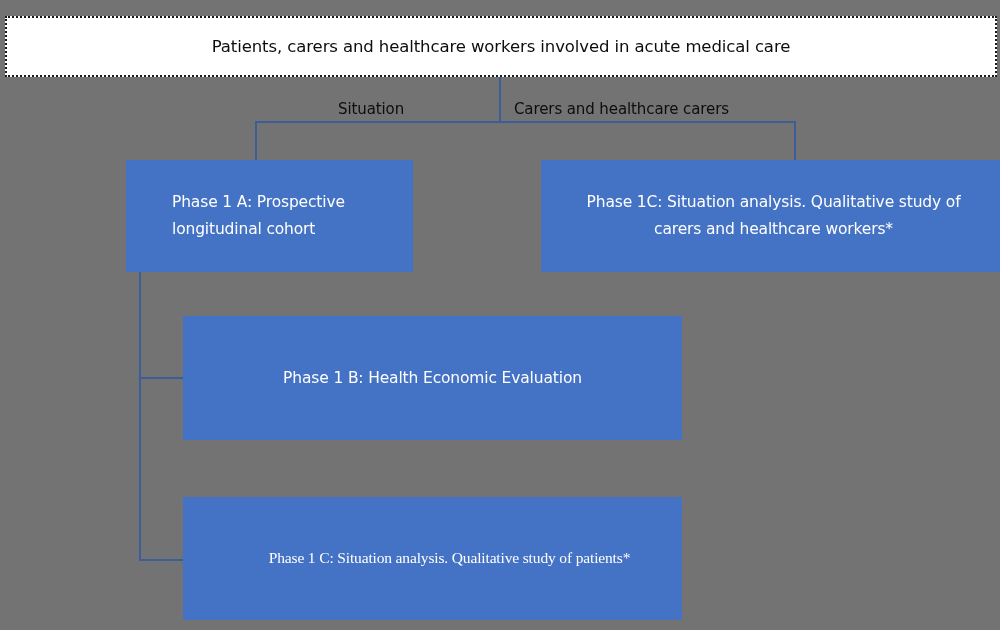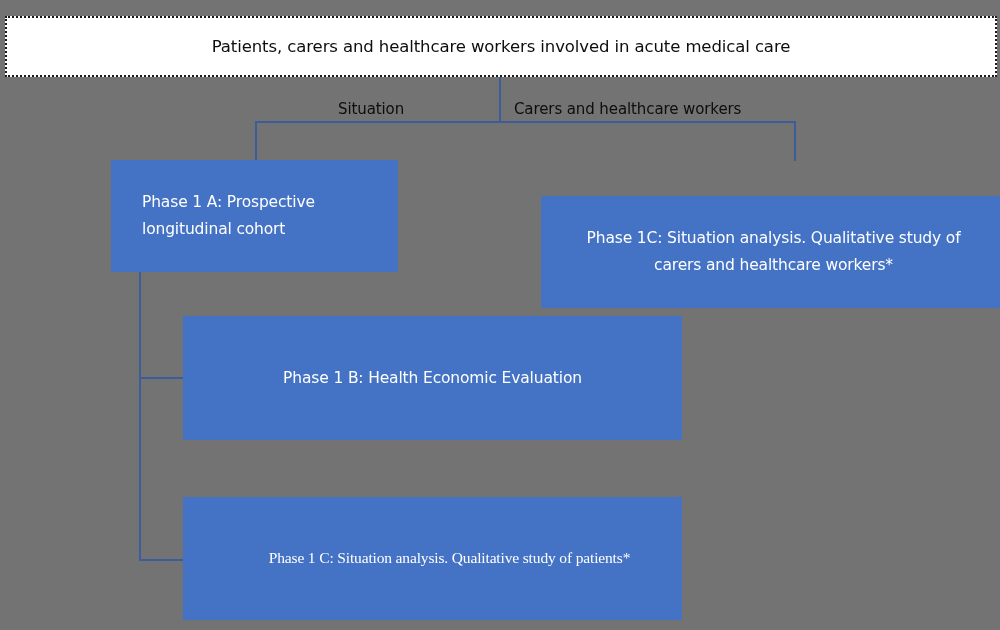--- a/index.html
+++ b/index.html
@@ -130,38 +130,38 @@
   .phase-text {
     color: #ffffff;
     font-family: "DejaVu Sans", sans-serif;
     font-size: 15.5px;
     font-weight: 400;
     line-height: 1.72;
     letter-spacing: -0.15px;
   }
 
   .box-1a {
-    left: 111px;
+    left: 126px;
     top: 160px;
     width: 287px;
     height: 112px;
     padding: 0 6px 0 31px;
+    align-items: center;
   }
   .box-1a .phase-text {
     text-align: left;
     max-width: 220px;
   }
 
   .box-1c-right {
     left: 541px;
     top: 160px;
     width: 459px;
     height: 112px;
     padding: 0 18px 0 24px;
-    margin-top: 36px;
   }
   .box-1c-right .phase-text {
     text-align: center;
   }
 
   .box-1b {
     left: 183px;
     top: 316px;
     width: 499px;
     height: 124px;
@@ -192,21 +192,21 @@
   <div class="population-box">
     <span class="population-label">Patients, carers and healthcare workers involved in acute medical care</span>
   </div>
 
   <div class="connector stem-main"></div>
   <div class="connector split-bar"></div>
   <div class="connector drop-left"></div>
   <div class="connector drop-right"></div>
 
   <span class="edge-label patients">Situation</span>
-  <span class="edge-label carers">Carers and healthcare workers</span>
+  <span class="edge-label carers">Carers and healthcare carers</span>
 
   <div class="connector spine"></div>
   <div class="connector stub-b"></div>
   <div class="connector stub-c"></div>
 
   <div class="phase-box box-1a">
     <span class="phase-text">Phase 1 A: Prospective longitudinal cohort</span>
   </div>
 
   <div class="phase-box box-1c-right">

